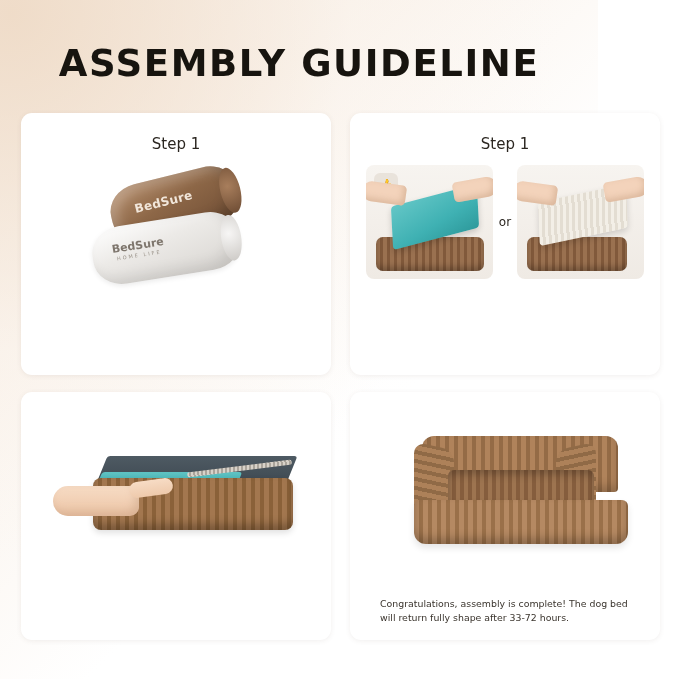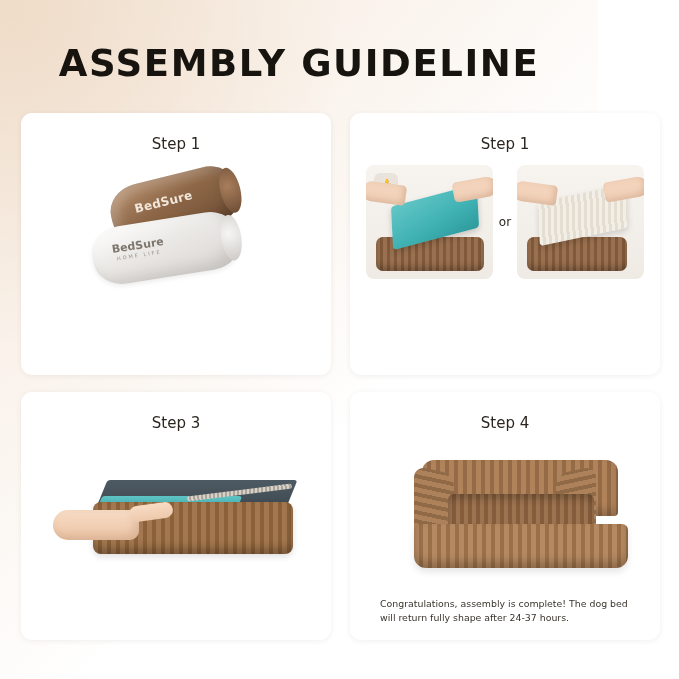--- a/index.html
+++ b/index.html
@@ -257,41 +257,39 @@
             <div class="bed-base small"></div>
             <div class="foam-white"></div>
             <div class="hand h-left"></div>
             <div class="hand h-right"></div>
           </div>
         </div>
       </div>
     </div>
 
     <div class="card">
-      <div class="step-label">Step 3</div>
       <div class="art">
         <div class="s3">
           <div class="s3-top"></div>
           <div class="s3-teal"></div>
           <div class="s3-bed"></div>
           <div class="s3-zip"></div>
           <div class="s3-hand"></div>
           <div class="s3-finger"></div>
         </div>
       </div>
     </div>
 
     <div class="card">
-      <div class="step-label">Step 4</div>
       <div class="art">
         <div class="s4">
           <div class="s4-back"></div>
           <div class="s4-armL"></div>
           <div class="s4-armR"></div>
           <div class="s4-inner"></div>
           <div class="s4-front"></div>
         </div>
       </div>
-      <div class="caption">Congratulations, assembly is complete! The dog bed will return fully shape after 24-37 hours.</div>
+      <div class="caption">Congratulations, assembly is complete! The dog bed will return fully shape after 33-72 hours.</div>
     </div>
 
   </div>
 </div>
 
 </body></html>

